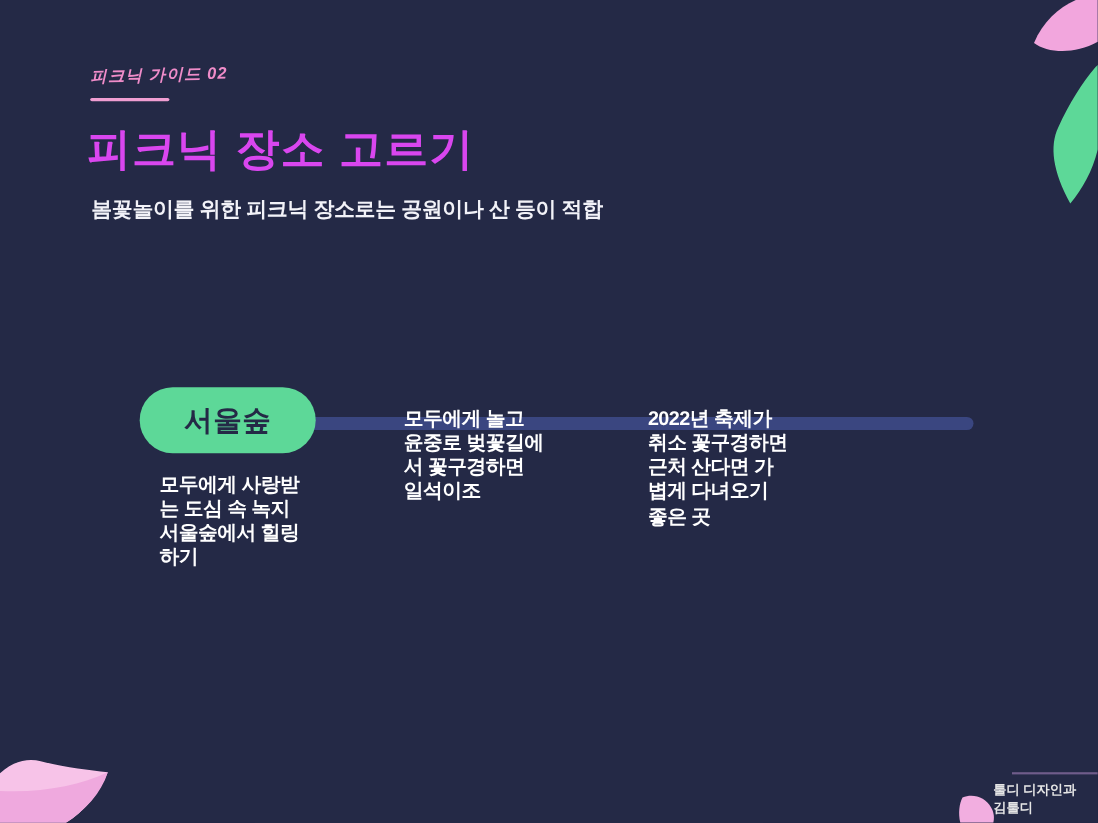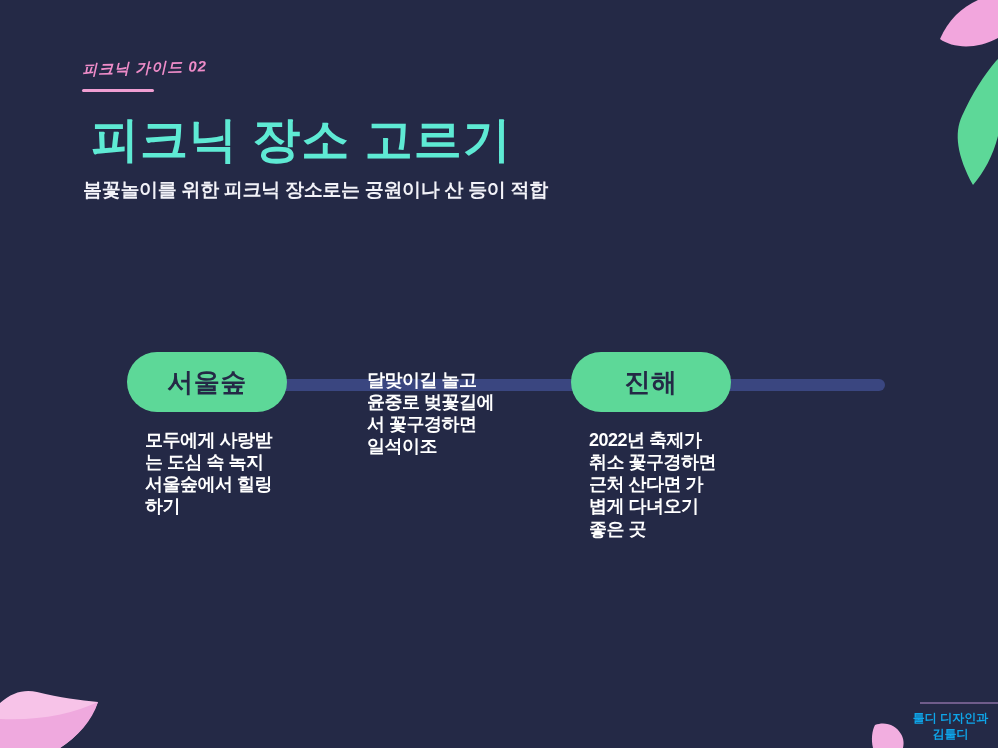--- a/index.html
+++ b/index.html
@@ -35,25 +35,24 @@
   .tag-underline {
     position: absolute;
     left: 82px; top: 89px;
     width: 72px; height: 3px;
     border-radius: 2px;
     background: #F09ED2;
   }
   .title {
     position: absolute;
     left: 79px; top: 108px;
-    color: #5eead4;
-    font-size: 48px;
+    color: #d946ef;
+    font-size: 40px;
     font-weight: 800;
     letter-spacing: 1px;
-    margin-left: 12px;
   }
   .subtitle {
     position: absolute;
     left: 83px; top: 177px;
     color: #F2F2F8;
     font-size: 19px;
     font-weight: 700;
     letter-spacing: -0.3px;
   }
   
@@ -102,22 +101,22 @@
   .credit-divider {
     position: absolute;
     left: 920px; top: 702px;
     width: 78px; height: 2px;
     background: #6F5C8B;
   }
   .credit {
     position: absolute;
     left: 903px; top: 711px;
     width: 95px;
-    text-align: center;
-    color: #0ea5e9;
+    text-align: left;
+    color: #e5e5e5;
     font-size: 12px;
     font-weight: 700;
     line-height: 1.3;
     white-space: pre-line;
   }
 </style>
 </head>
 <body>
 
 <div class="slide">
@@ -142,30 +141,27 @@
       <div class="pill">
         <span>서울숲</span>
       </div>
       <div class="desc">모두에게 사랑받
 는 도심 속 녹지
 서울숲에서 힐링
 하기</div>
     </div>
 
     <div class="node node-2">
-      <div class="desc">달맞이길 놀고
+      <div class="desc">모두에게 놀고
 윤중로 벚꽃길에
 서 꽃구경하면
 일석이조</div>
     </div>
 
     <div class="node node-3">
-      <div class="pill">
-        <span>진해</span>
-      </div>
       <div class="desc">2022년 축제가
 취소 꽃구경하면
 근처 산다면 가
 볍게 다녀오기
 좋은 곳</div>
     </div>
 
   </div>
 
   <div class="credit-divider"></div>

